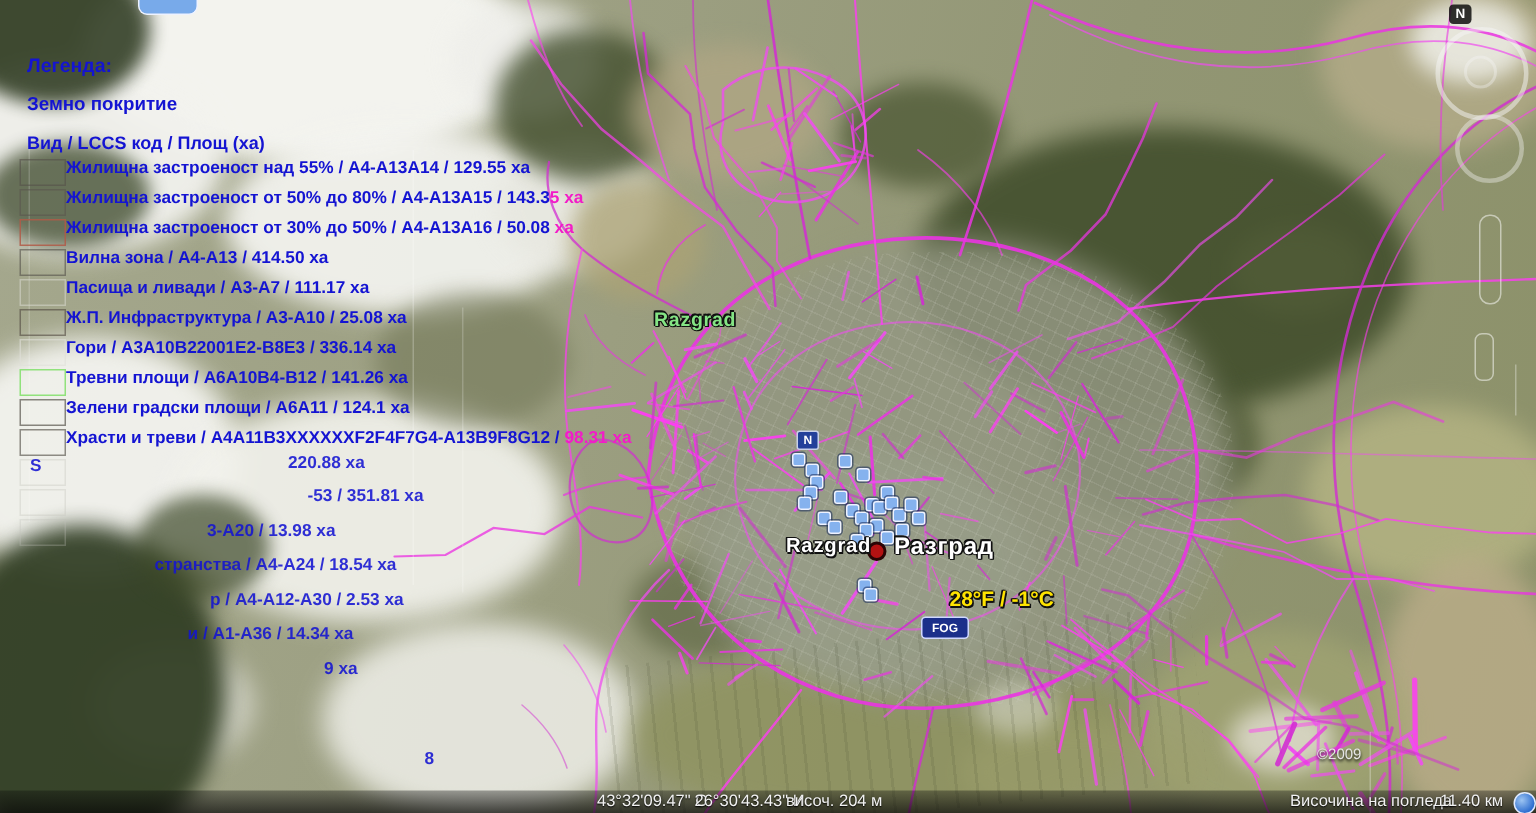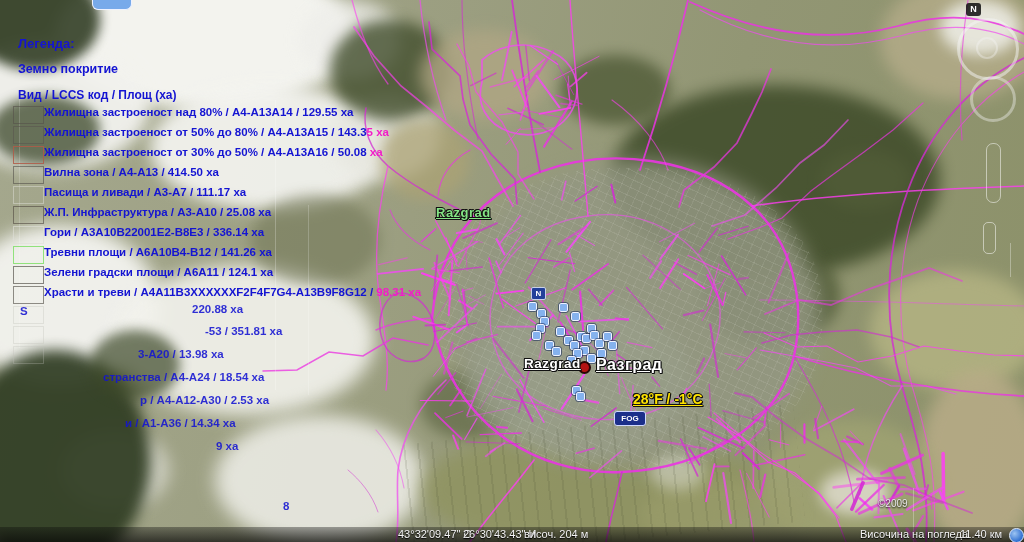--- a/index.html
+++ b/index.html
@@ -28,21 +28,21 @@
   .lg{position:absolute;font-weight:bold;color:var(--lblue);white-space:nowrap;}
   .lg-title{font-size:13px;}
   .lg-sub{font-size:12.5px;}
   .lg-cols{font-size:12px;}
   .lg-row{position:absolute;left:44px;font-size:11.5px;font-weight:bold;color:var(--lblue);white-space:nowrap;}
   .lg-row .tail{color:var(--lmag);}
   .lg-box{position:absolute;left:13px;width:29px;height:16px;border:1.5px solid rgba(60,58,50,.6);}
   .lg-frag{position:absolute;font-size:11.5px;font-weight:bold;color:var(--lblue);opacity:.88;white-space:nowrap;}
   
   .maplabel{position:absolute;font-weight:bold;white-space:nowrap;}
-  .outlined{text-shadow:-1px 0 #111,1px 0 #111,0 -1px #111,0 1px #111,1px 1px #111,-1px -1px #111;text-decoration:underline;}
+  .outlined{text-shadow:-1px 0 #111,1px 0 #111,0 -1px #111,0 1px #111,1px 1px #111,-1px -1px #111;}
   .poi{position:absolute;width:7px;height:7px;background:#85b2ee;border:1px solid #eef2ff;
        outline:1px solid rgba(20,40,90,.55);border-radius:2px;}
   #reddot{position:absolute;left:578px;top:361px;width:9px;height:9px;border-radius:50%;
        background:#b31212;border:2px solid #2a0505;}
   #fogbadge{position:absolute;left:614px;top:411px;width:30px;height:13px;background:#1b2f8a;
        border:1px solid #cfd8ff;border-radius:3px;color:#fff;font-size:8px;font-weight:bold;
        text-align:center;line-height:13px;}
   #roadshield{position:absolute;left:531px;top:287px;width:13px;height:11px;background:#23409a;
        border:1px solid #c8d0e8;border-radius:2px;color:#fff;font-size:8px;font-weight:bold;
        text-align:center;line-height:11px;}
@@ -420,21 +420,21 @@
   <div class="maplabel outlined" style="left:633px;top:391px;font-size:14px;color:var(--yellow)">28°F / -1°C</div>
   <div id="fogbadge">FOG</div>
   <div id="roadshield">N</div>
 
   <div>
     <div class="lg lg-title" style="left:18px;top:36px">Легенда:</div>
     <div class="lg lg-sub" style="left:18px;top:62px">Земно покритие</div>
     <div class="lg lg-cols" style="left:18px;top:88px">Вид / LCCS код / Площ (ха)</div>
     <div id="lg-items">
         <div class="lg-box" style="top: 106px; border-color: rgb(85, 80, 74); opacity: 0.6;"></div>
-        <div class="lg-row" style="top: 106px;"><span>Жилищна застроеност над 80% / A4-A13A14 / 129.55 ха</span><span class="tail"></span></div>
+        <div class="lg-row" style="top: 106px;"><span>Жилищна застроеност над 55% / A4-A13A14 / 129.55 ха</span><span class="tail"></span></div>
         <div class="lg-box" style="top: 126px; border-color: rgb(90, 85, 78); opacity: 0.6;"></div>
         <div class="lg-row" style="top: 126px;"><span>Жилищна застроеност от 50% до 80% / A4-A13A15 / 143.3</span><span class="tail">5 ха</span></div>
         <div class="lg-box" style="top: 146px; border-color: rgb(176, 90, 72); opacity: 0.85;"></div>
         <div class="lg-row" style="top: 146px;"><span>Жилищна застроеност от 30% до 50% / A4-A13A16 / 50.08</span><span class="tail"> ха</span></div>
         <div class="lg-box" style="top: 166px; border-color: rgb(84, 80, 74); opacity: 0.6;"></div>
         <div class="lg-row" style="top: 166px;"><span>Вилна зона / A4-A13 / 414.50 ха</span><span class="tail"></span></div>
         <div class="lg-box" style="top: 186px; border-color: rgb(216, 216, 208); opacity: 0.55;"></div>
         <div class="lg-row" style="top: 186px; text-align: center;"><span>Пасища и ливади / A3-A7 / 111.17 ха</span><span class="tail"></span></div>
         <div class="lg-box" style="top: 206px; border-color: rgb(80, 72, 63); opacity: 0.6;"></div>
         <div class="lg-row" style="top: 206px;"><span>Ж.П. Инфраструктура / A3-A10 / 25.08 ха</span><span class="tail"></span></div>

